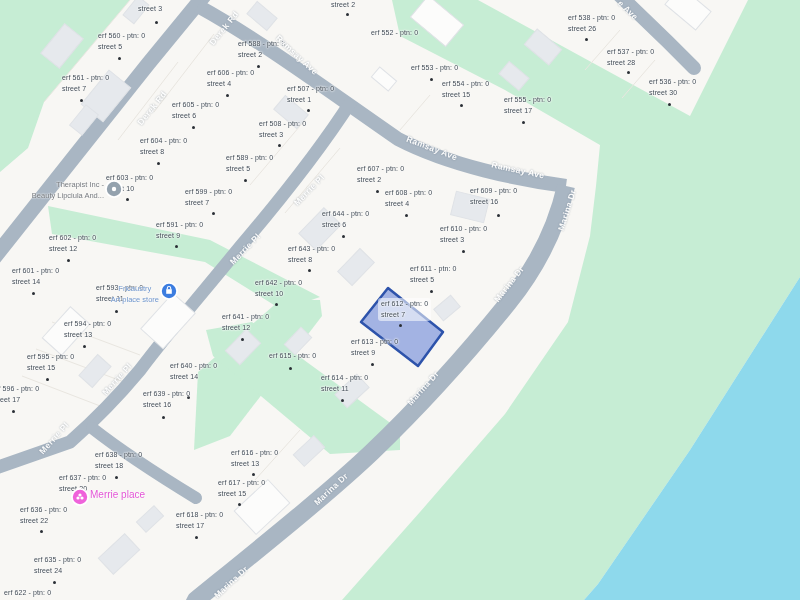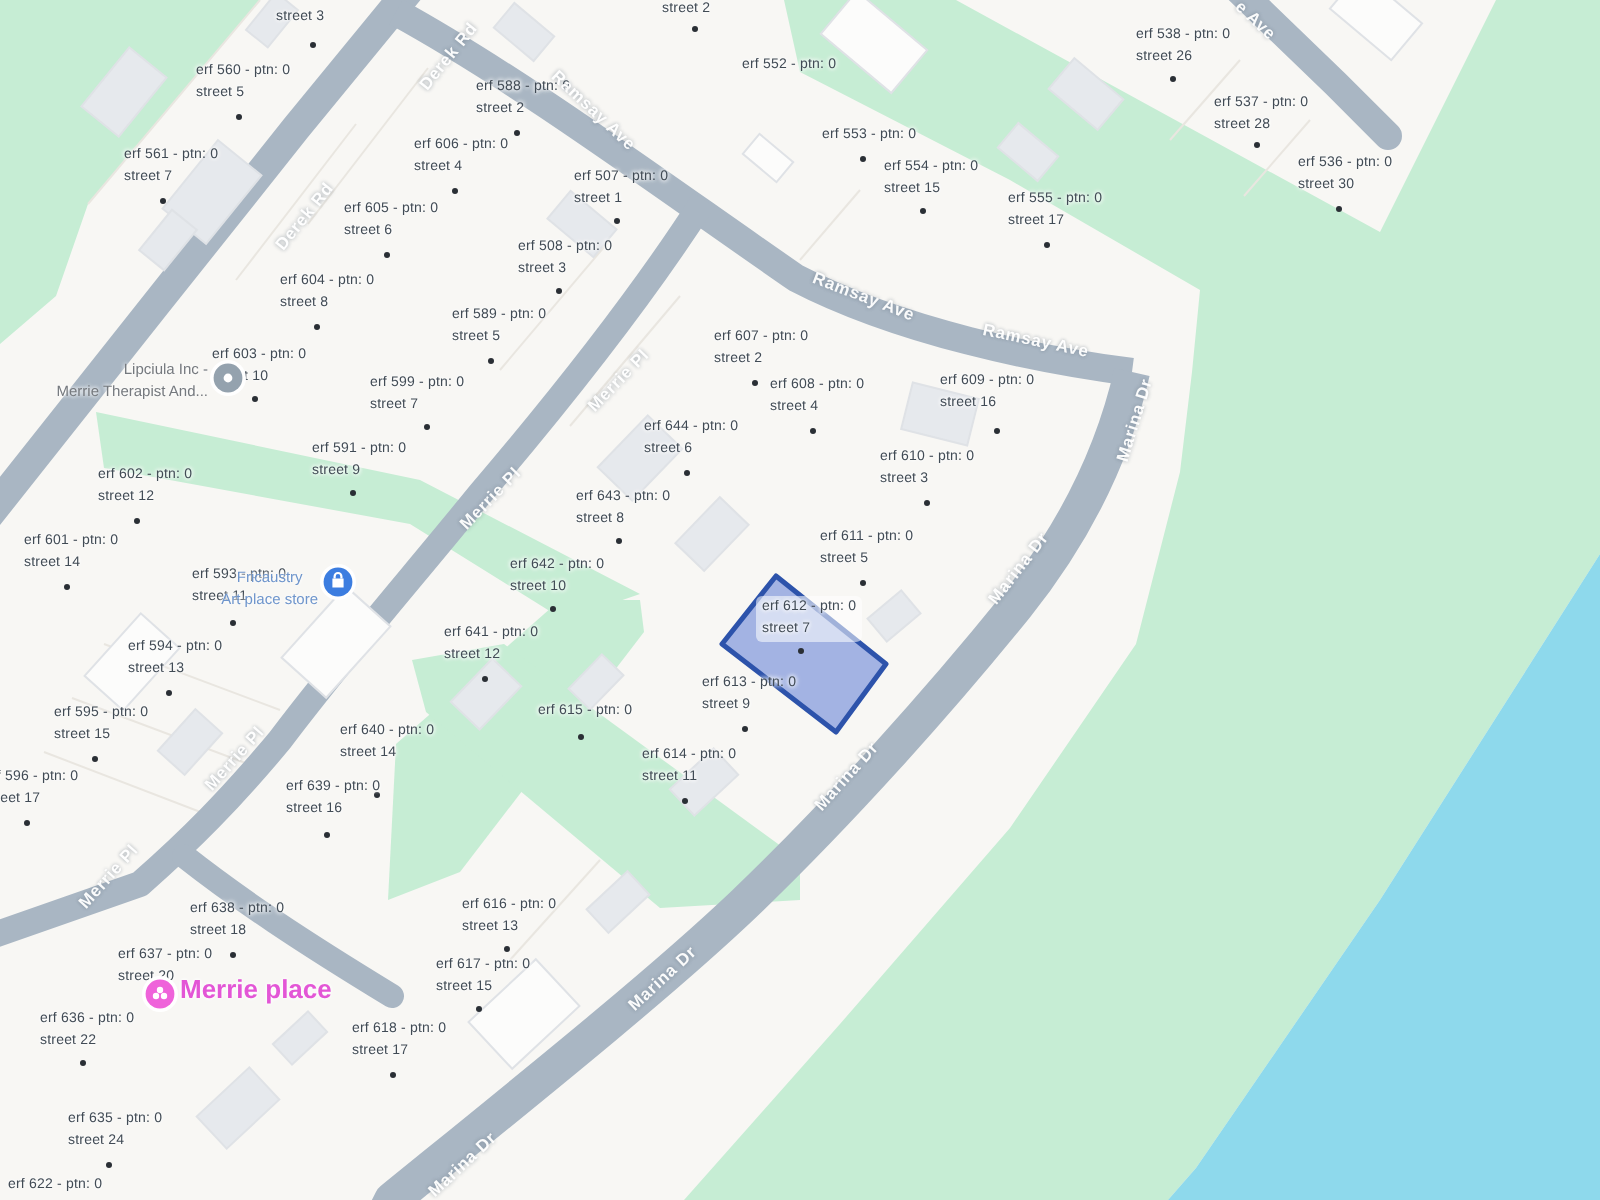--- a/index.html
+++ b/index.html
@@ -10,21 +10,21 @@
   .parcel{position:absolute;font-size:7px;line-height:10.5px;letter-spacing:.1px;
           white-space:nowrap;color:#414b55;
           text-shadow:0 0 2px #fff,0 0 2px #fff,0 0 3px #fff;}
   .parcel.chip{background:rgba(255,255,255,.55);border-radius:3px;padding:1px 3px;margin:-1px -3px;}
   .pdot{position:absolute;width:3px;height:3px;border-radius:50%;}
   .street-label{position:absolute;font-size:8.5px;font-weight:600;letter-spacing:.4px;
           white-space:nowrap;color:#fff;opacity:.95;transform-origin:center;
           text-shadow:0 0 2px rgba(90,105,120,.6);}
   .poi-text{position:absolute;font-size:7.5px;line-height:10.5px;white-space:nowrap;
           text-shadow:0 0 2px #fff,0 0 2px #fff;}
-  .poi-text.big{font-size:13px;font-weight:700;}
+  .poi-text.big{font-size:10px;font-weight:400;}
 </style>
 </head>
 <body>
 
 <div id="stage">
   <svg id="baselayer" width="800" height="600" viewBox="0 0 800 600">
       <rect x="0" y="0" width="800" height="600" fill="#f8f7f4"></rect>
       <polygon points="0,0 130,0 44,102 28,148 0,172" fill="#c6edd4"></polygon>
       <polygon points="48,206 210,240 320,297 282,310 205,262 52,234" fill="#c6edd4"></polygon>
       <polygon points="280,300 320,300 322,316 230,436 194,450 198,372" fill="#c6edd4"></polygon>
@@ -332,22 +332,22 @@
       <div class="street-label" style="left: 245px; top: 249px; transform: translate(-50%, -50%) rotate(-46deg); color: rgb(255, 255, 255);">Merrie Pl</div>
       <div class="street-label" style="left: 117px; top: 379px; transform: translate(-50%, -50%) rotate(-48deg); color: rgb(255, 255, 255);">Merrie Pl</div>
       <div class="street-label" style="left: 54px; top: 438px; transform: translate(-50%, -50%) rotate(-48deg); color: rgb(255, 255, 255);">Merrie Pl</div>
       <div class="street-label" style="left: 628px; top: 10px; transform: translate(-50%, -50%) rotate(43deg); color: rgb(255, 255, 255);">e Ave</div>
       <svg width="22" height="22" viewBox="0 0 22 22" style="position: absolute; left: 103px; top: 178px;">
         <circle cx="11" cy="11" r="9" fill="#ffffff"></circle>
                <circle cx="11" cy="11" r="7.2" fill="#94a2ae"></circle>
         <circle cx="11" cy="11" r="2.2" fill="#fff"></circle>
       </svg>
       <div class="poi-text" style="top: 180px; color: rgb(117, 121, 126); right: 696px; text-align: right;">
-        <div>Lipciula Inc -</div>
-        <div>Merrie Therapist And...</div>
+        <div>Therapist Inc -</div>
+        <div>Beauty Lipciula And...</div>
       </div>
       <svg width="22" height="22" viewBox="0 0 22 22" style="position: absolute; left: 158px; top: 280px;">
         <circle cx="11" cy="11" r="9" fill="#ffffff"></circle>
                <circle cx="11" cy="11" r="7.2" fill="#3c7de0"></circle>
         <path d="M8.2 9.2 h5.6 v4.6 h-5.6 z" fill="#fff"></path>
               <path d="M9.3 9.2 v-1 a1.7 1.7 0 0 1 3.4 0 v1" stroke="#fff" stroke-width="1.1" fill="none"></path>
       </svg>
       <div class="poi-text" style="top: 284px; color: rgb(110, 149, 204); right: 641px; text-align: center;">
         <div>Fricaustry</div>
         <div>Art place store</div>

